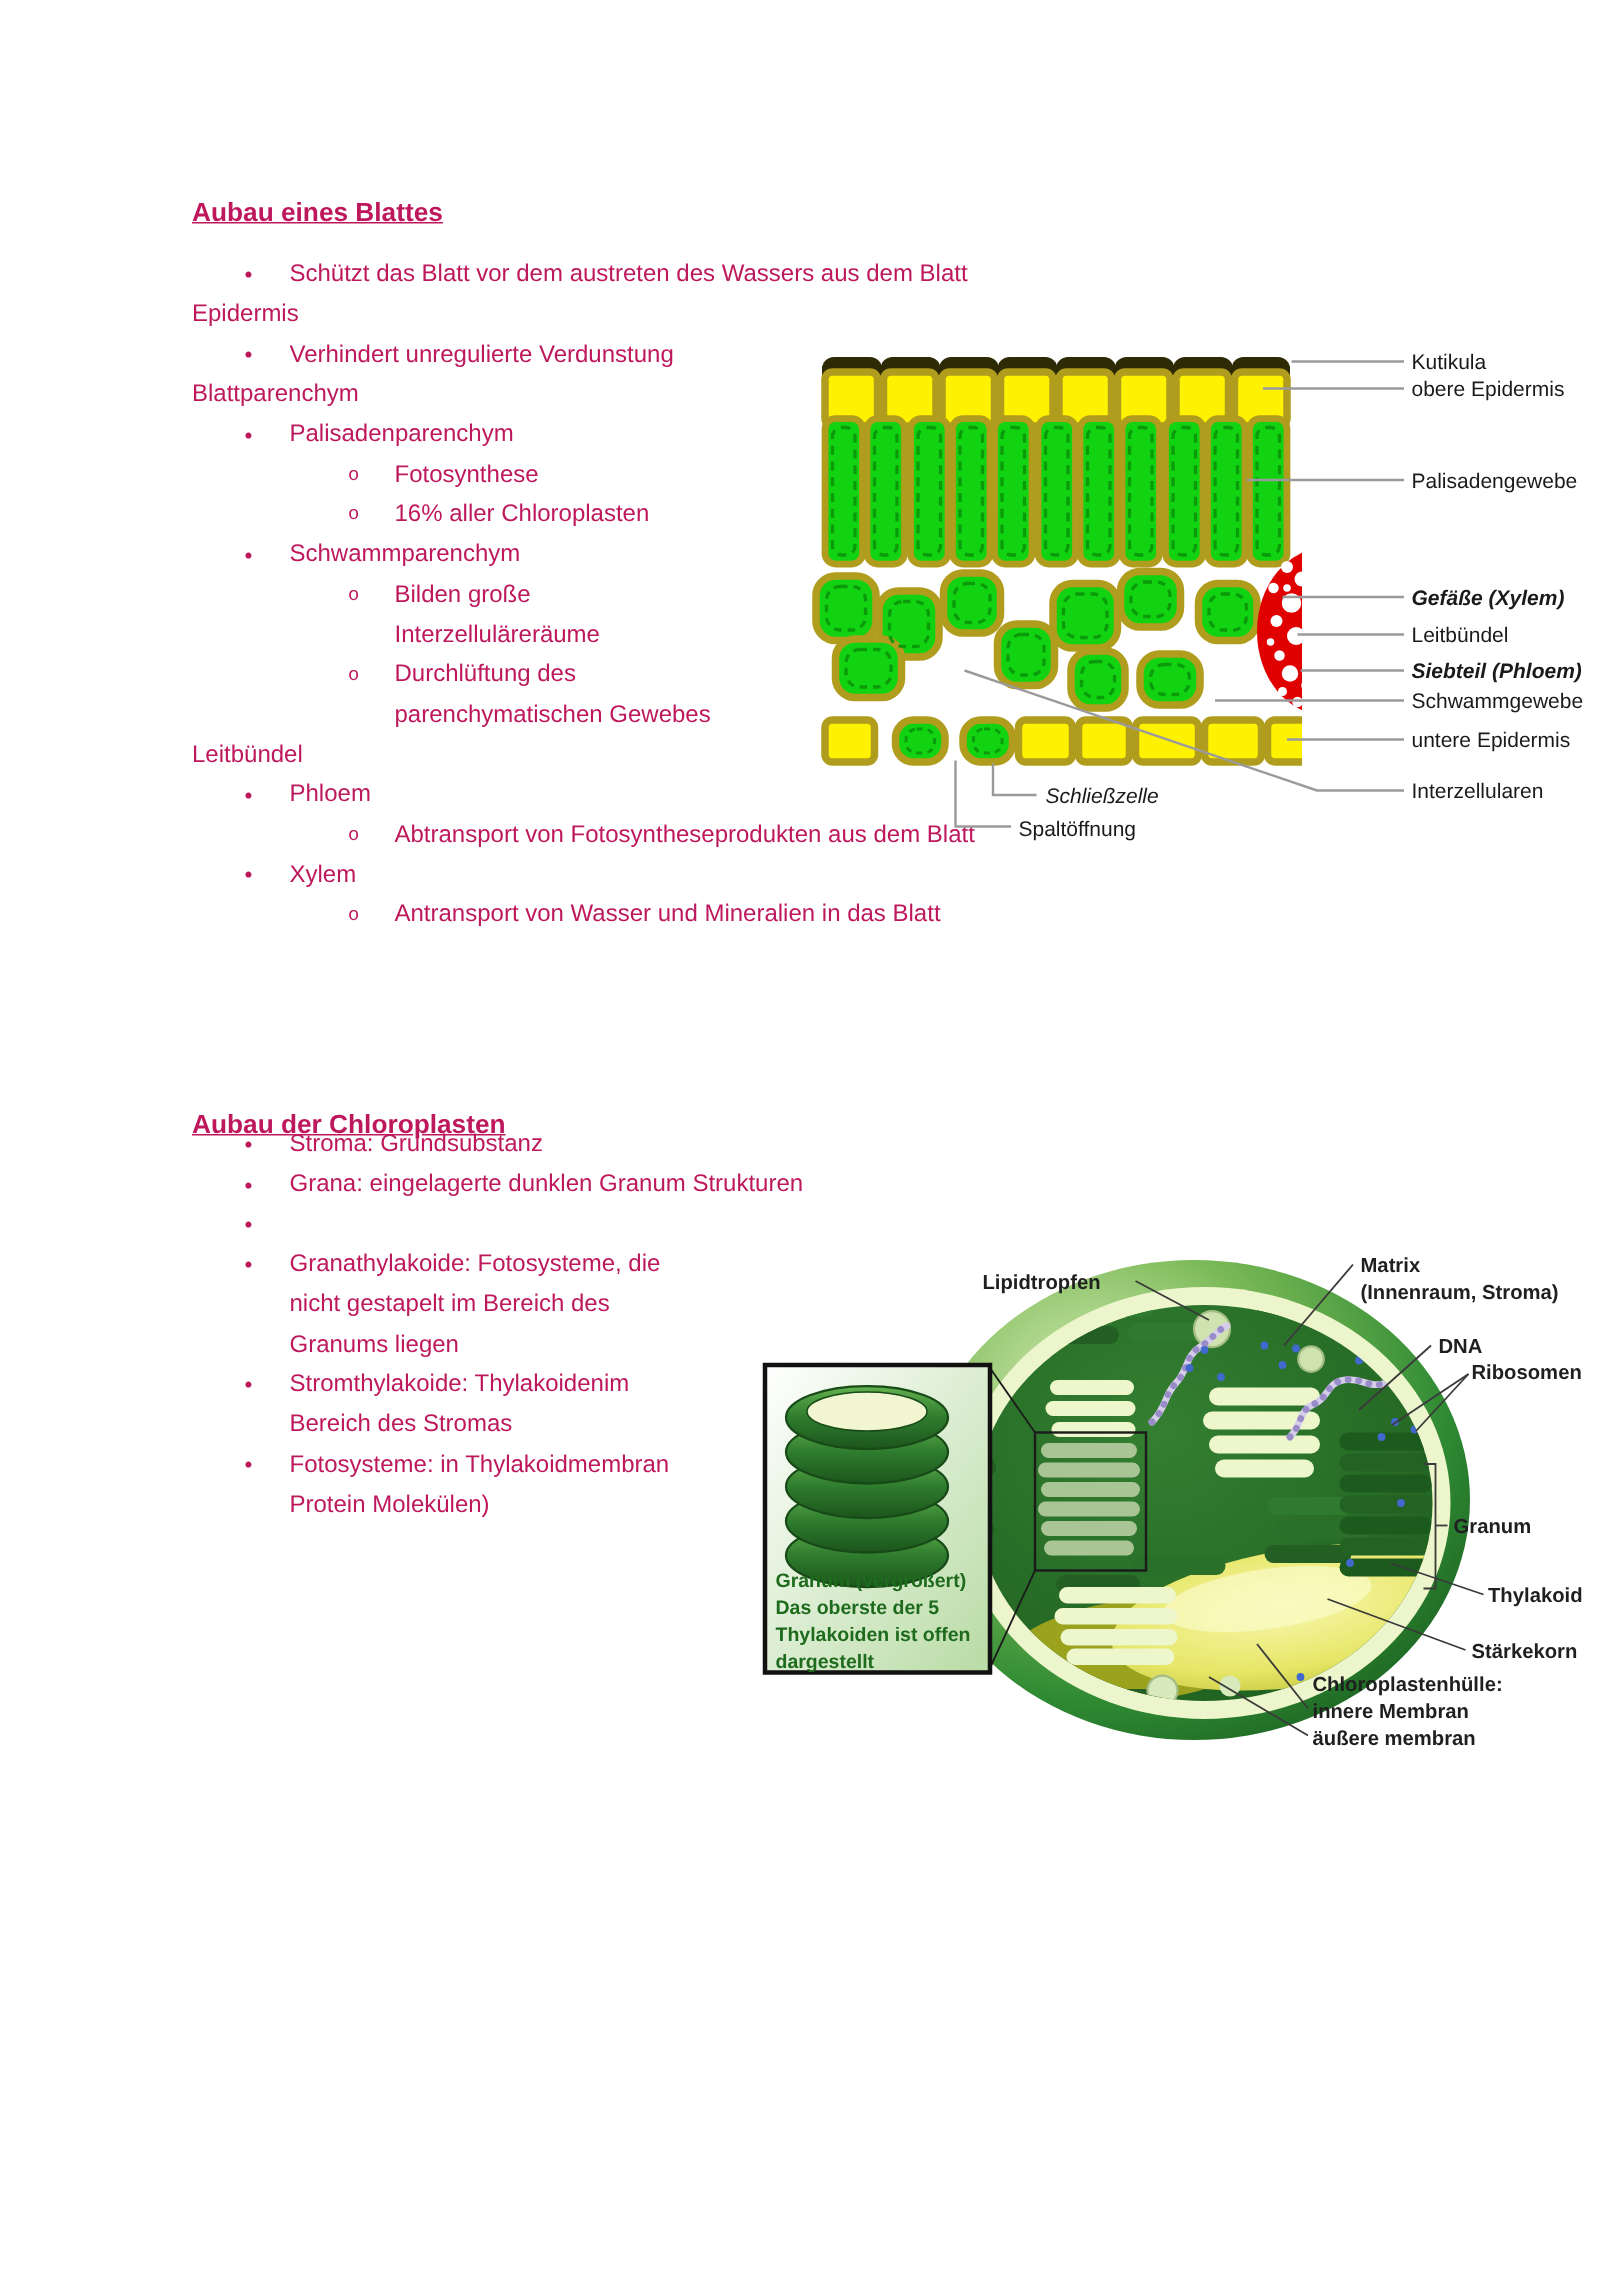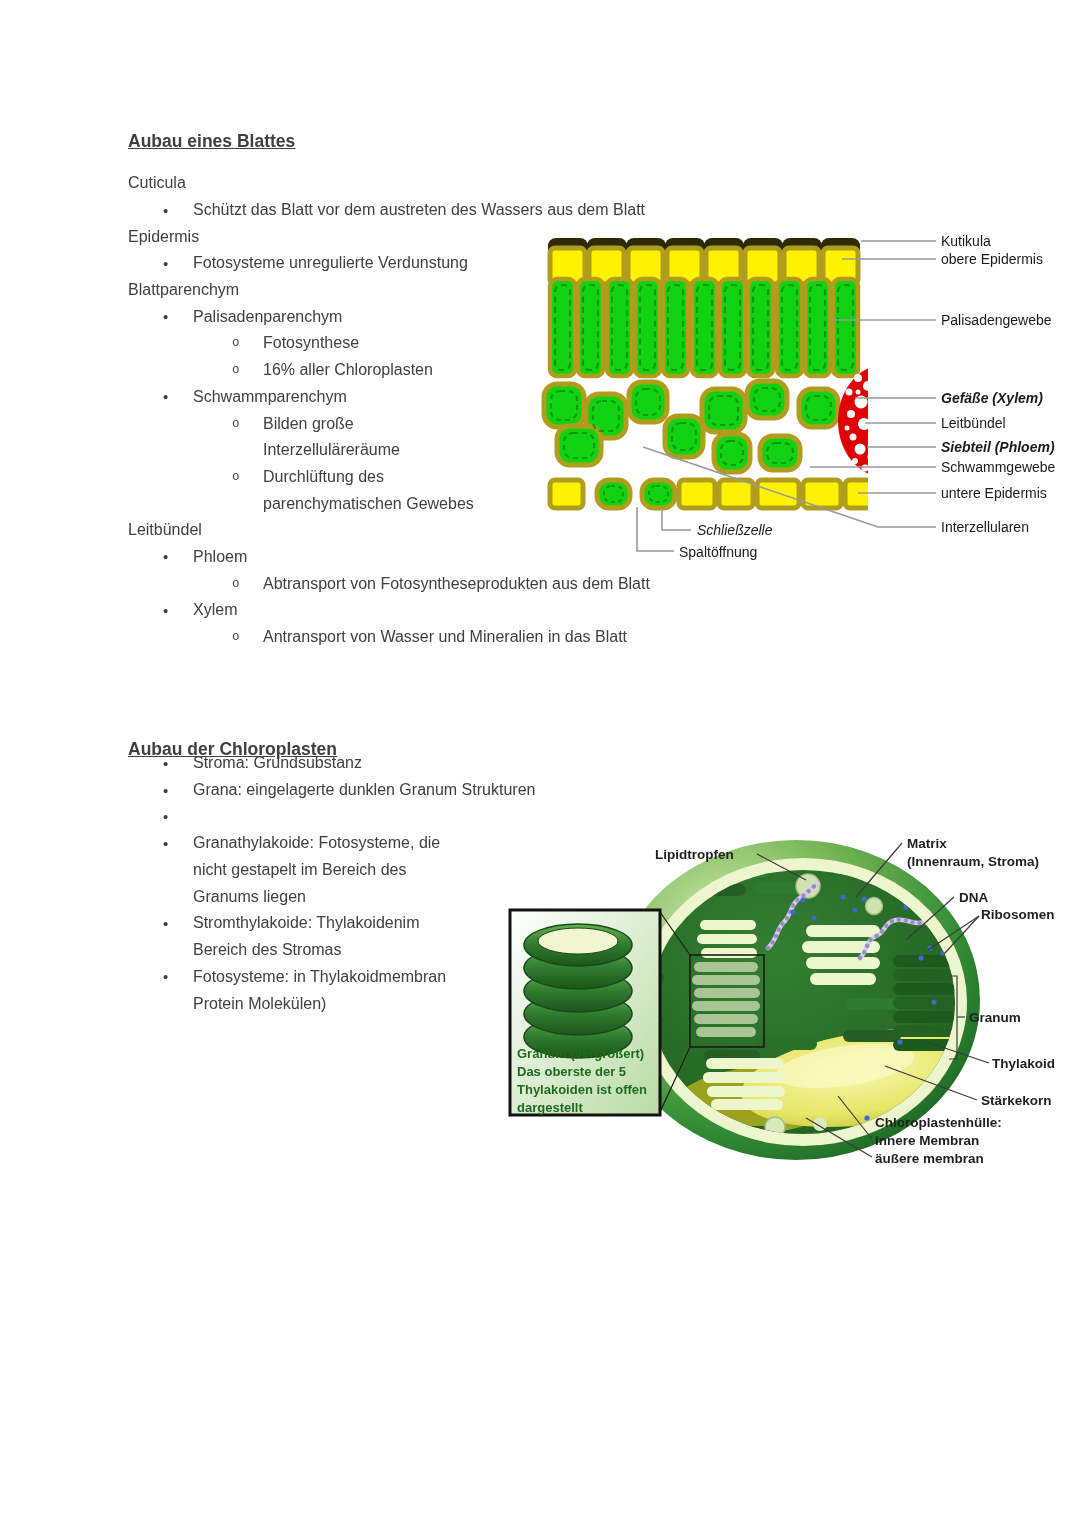--- a/index.html
+++ b/index.html
@@ -1,17 +1,17 @@
 <!DOCTYPE html>
 <html><head>
 <meta charset="utf-8">
 <style>
   html,body{margin:0;padding:0;background:#fff;}
   .page{position:relative;width:1080px;height:1527px;background:#ffffff;overflow:hidden;
-        font-family:"Liberation Sans",sans-serif;color:#404040;}
+        font-family:"Liberation Sans",sans-serif;color:#be185d;}
   .doc-title{position:absolute;left:128px;font-size:17.5px;font-weight:700;
              text-decoration:underline;white-space:nowrap;}
   #title1{top:131px;}
   #title2{top:739px;}
   .outline{position:absolute;left:128px;width:560px;}
   #outline1{top:170px;}
   #outline2{top:750px;}
   .ln{height:26.7px;display:flex;align-items:center;font-size:16px;white-space:nowrap;}
   .lvl0{padding-left:0;}
   .lvl1{padding-left:35px;}
@@ -29,33 +29,30 @@
   .inset-label{font-size:13px;font-weight:700;fill:#1e6b1e;}
 </style>
 </head>
 <body>
 
 <div class="page">
 
   <div class="doc-title" id="title1">Aubau eines Blattes</div>
 
   <div class="outline" id="outline1">
-    <div class="ln lvl0">
-        <span>Cuticula</span>
-      </div>
     <div class="ln lvl1">
         <span class="b1">•</span>
         <span>Schützt das Blatt vor dem austreten des Wassers aus dem Blatt</span>
       </div>
     <div class="ln lvl0">
         <span>Epidermis</span>
       </div>
     <div class="ln lvl1">
         <span class="b1">•</span>
-        <span>Fotosysteme unregulierte Verdunstung</span>
+        <span>Verhindert unregulierte Verdunstung</span>
       </div>
     <div class="ln lvl0">
         <span>Blattparenchym</span>
       </div>
     <div class="ln lvl1">
         <span class="b1">•</span>
         <span>Palisadenparenchym</span>
       </div>
     <div class="ln lvl2">
         <span class="b2">o</span>

